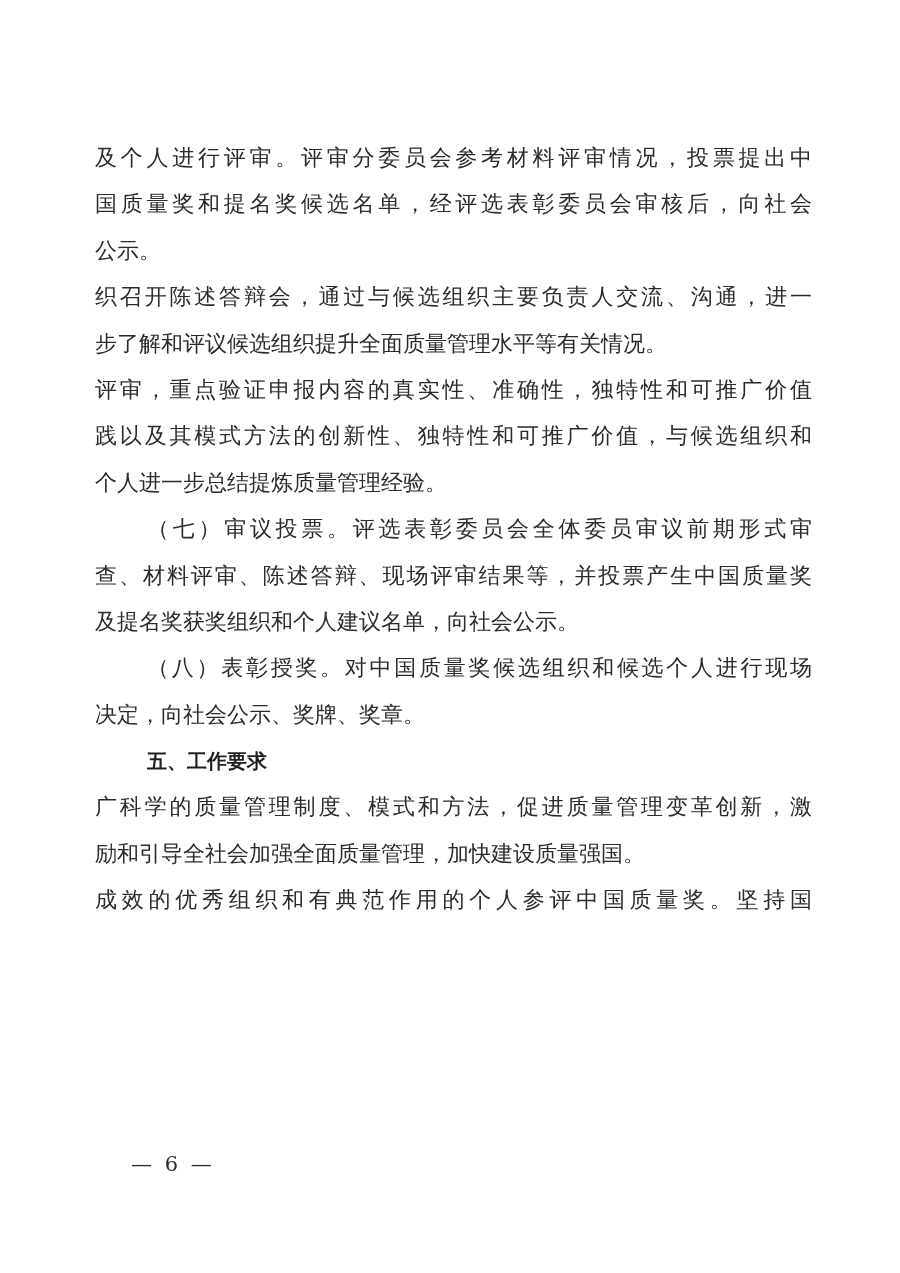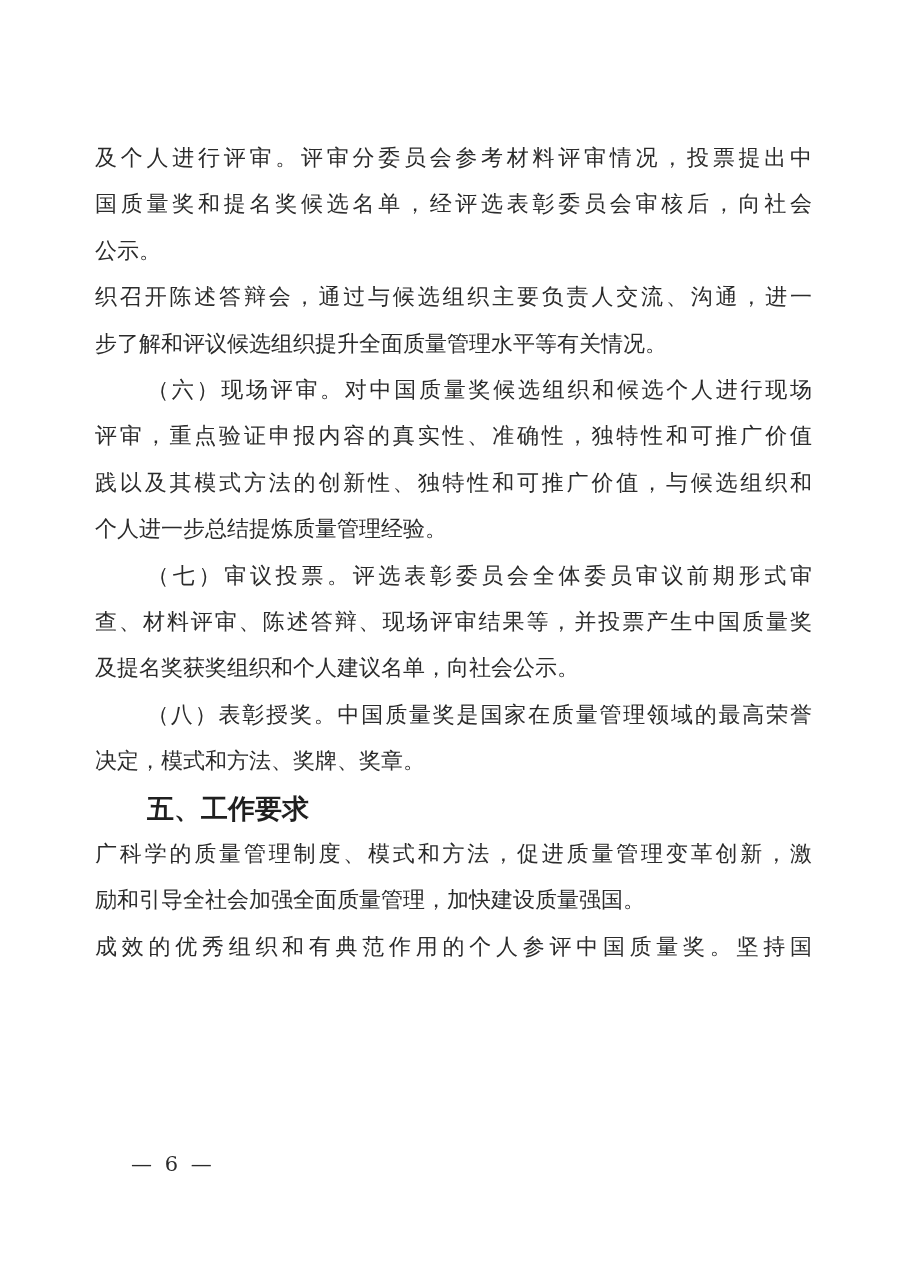--- a/index.html
+++ b/index.html
@@ -35,23 +35,23 @@
   }
   .line.full-indent {
     text-align-last: justify;
     text-indent: 52px;
   }
   .line.end {
     text-align: right;
     text-align-last: left;
   }
   .line.heading {
-    font-family: Liberation Serif, serif;
+    font-family: Liberation Mono, monospace;
     font-weight: bold;
-    font-size: 27px;
+    font-size: 20px;
     text-indent: 52px;
     text-align: right;
     text-align-last: left;
     color: var(--heading-color, #1f1f1f);
   }
   .page-number {
     position: absolute;
     left: 131px;
     top: 1152px;
     font-family: "DejaVu Serif", "Liberation Serif", serif;
@@ -64,28 +64,27 @@
 </head>
 <body>
 
 <div class="page">
   <div class="content">
       <div class="line full">及个人进行评审。评审分委员会参考材料评审情况，投票提出中</div>
       <div class="line full">国质量奖和提名奖候选名单，经评选表彰委员会审核后，向社会</div>
       <div class="line end">公示。</div>
       <div class="line full">织召开陈述答辩会，通过与候选组织主要负责人交流、沟通，进一</div>
       <div class="line end">步了解和评议候选组织提升全面质量管理水平等有关情况。</div>
-      <div class="line full-indent">（六）现场评审。对中国质量奖候选组织和候选个人进行现场</div>
       <div class="line full">评审，重点验证申报内容的真实性、准确性，独特性和可推广价值</div>
       <div class="line full">践以及其模式方法的创新性、独特性和可推广价值，与候选组织和</div>
       <div class="line end">个人进一步总结提炼质量管理经验。</div>
       <div class="line full-indent">（七）审议投票。评选表彰委员会全体委员审议前期形式审</div>
       <div class="line full">查、材料评审、陈述答辩、现场评审结果等，并投票产生中国质量奖</div>
       <div class="line end">及提名奖获奖组织和个人建议名单，向社会公示。</div>
-      <div class="line full-indent">（八）表彰授奖。中国质量奖是国家在质量管理领域的最高荣誉</div>
-      <div class="line end">决定，模式和方法、奖牌、奖章。</div>
+      <div class="line full-indent">（八）表彰授奖。对中国质量奖候选组织和候选个人进行现场</div>
+      <div class="line end">决定，向社会公示、奖牌、奖章。</div>
       <div class="line heading">五、工作要求</div>
       <div class="line full">广科学的质量管理制度、模式和方法，促进质量管理变革创新，激</div>
       <div class="line end">励和引导全社会加强全面质量管理，加快建设质量强国。</div>
       <div class="line full">成效的优秀组织和有典范作用的个人参评中国质量奖。坚持国</div>
     </div>
   <div class="page-number">— 6 —</div>
 </div>
 
 </body></html>

